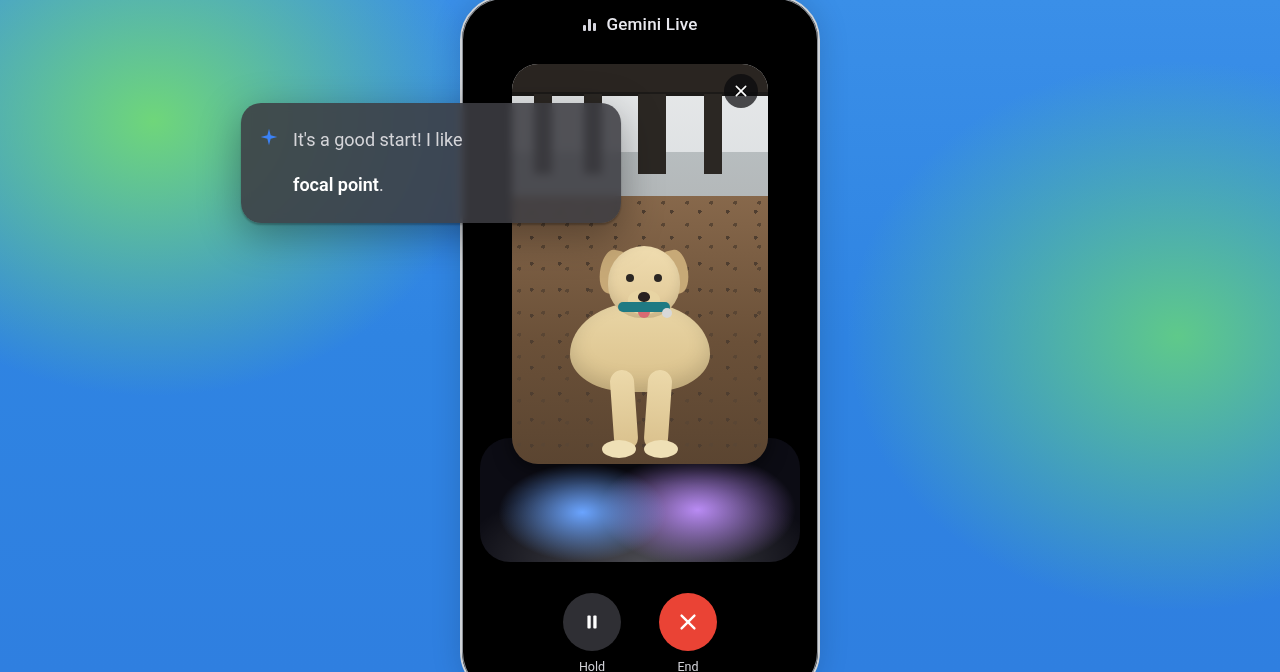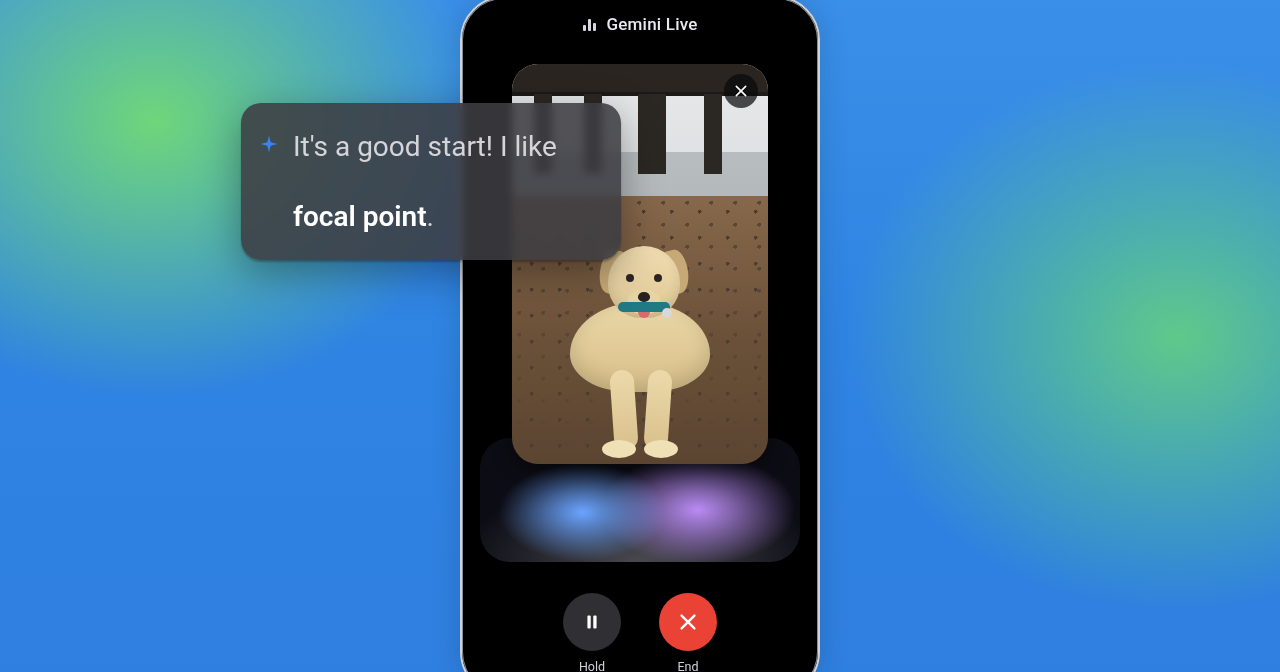--- a/index.html
+++ b/index.html
@@ -132,21 +132,21 @@
 
   
   .tooltip {
     position:absolute;
     left:241px; top:103px;
     width:380px;
     padding:26px 24px 26px 52px;
     border-radius:20px;
     background: rgba(60,60,66,0.88);
     color:#d5d5d9;
-    font-size:28px;
+    font-size:18px;
     line-height:1.25;
     box-shadow: 0 12px 40px rgba(0,0,0,0.35), 0 2px 2px rgba(0,0,0,0.25);
     backdrop-filter: blur(4px);
   }
   .tooltip b { color:#ffffff; font-weight:600; }
   .spark {
     position:absolute; left:18px; top:24px; width:20px; height:20px;
   }
   .spark svg { width:20px; height:20px; }
 </style>

